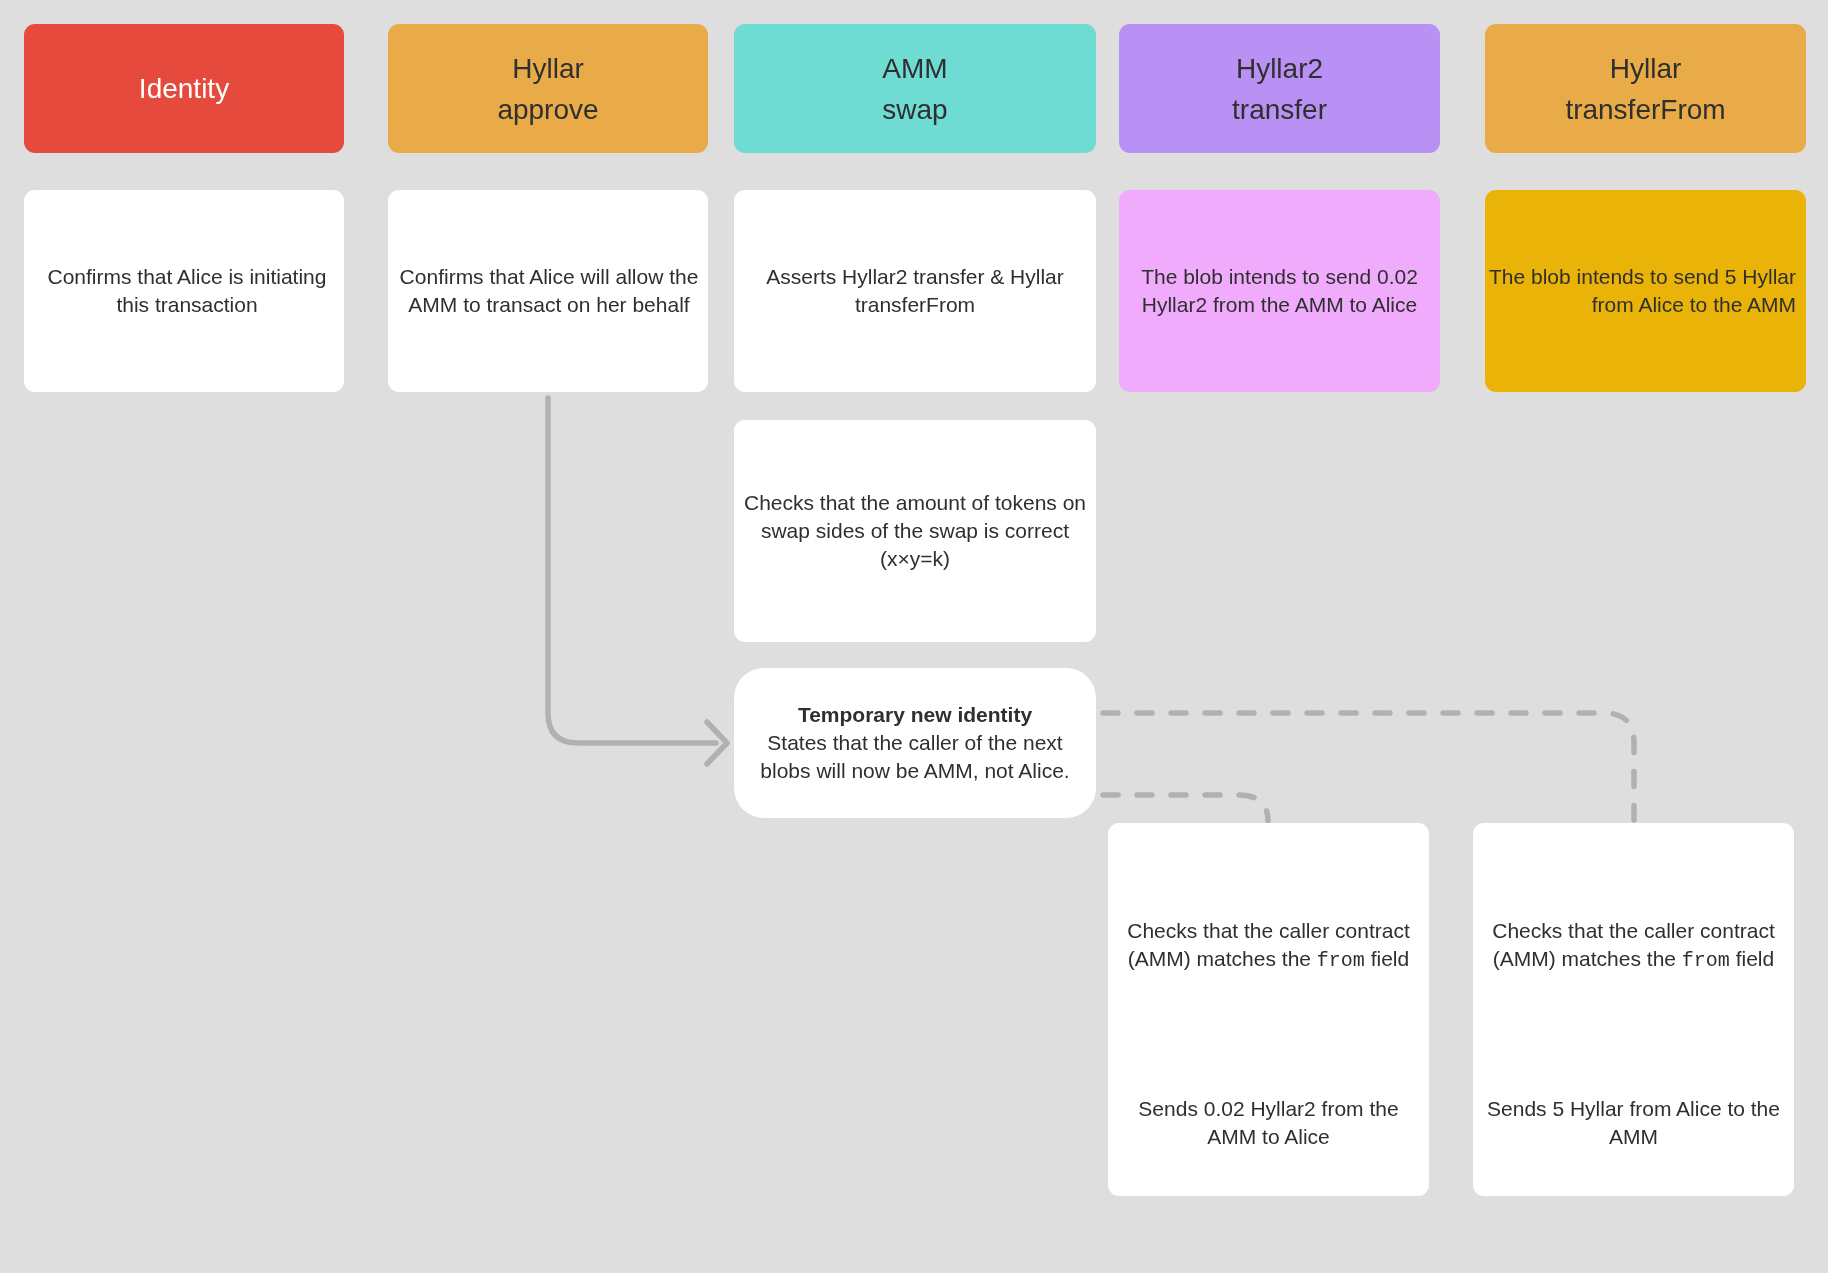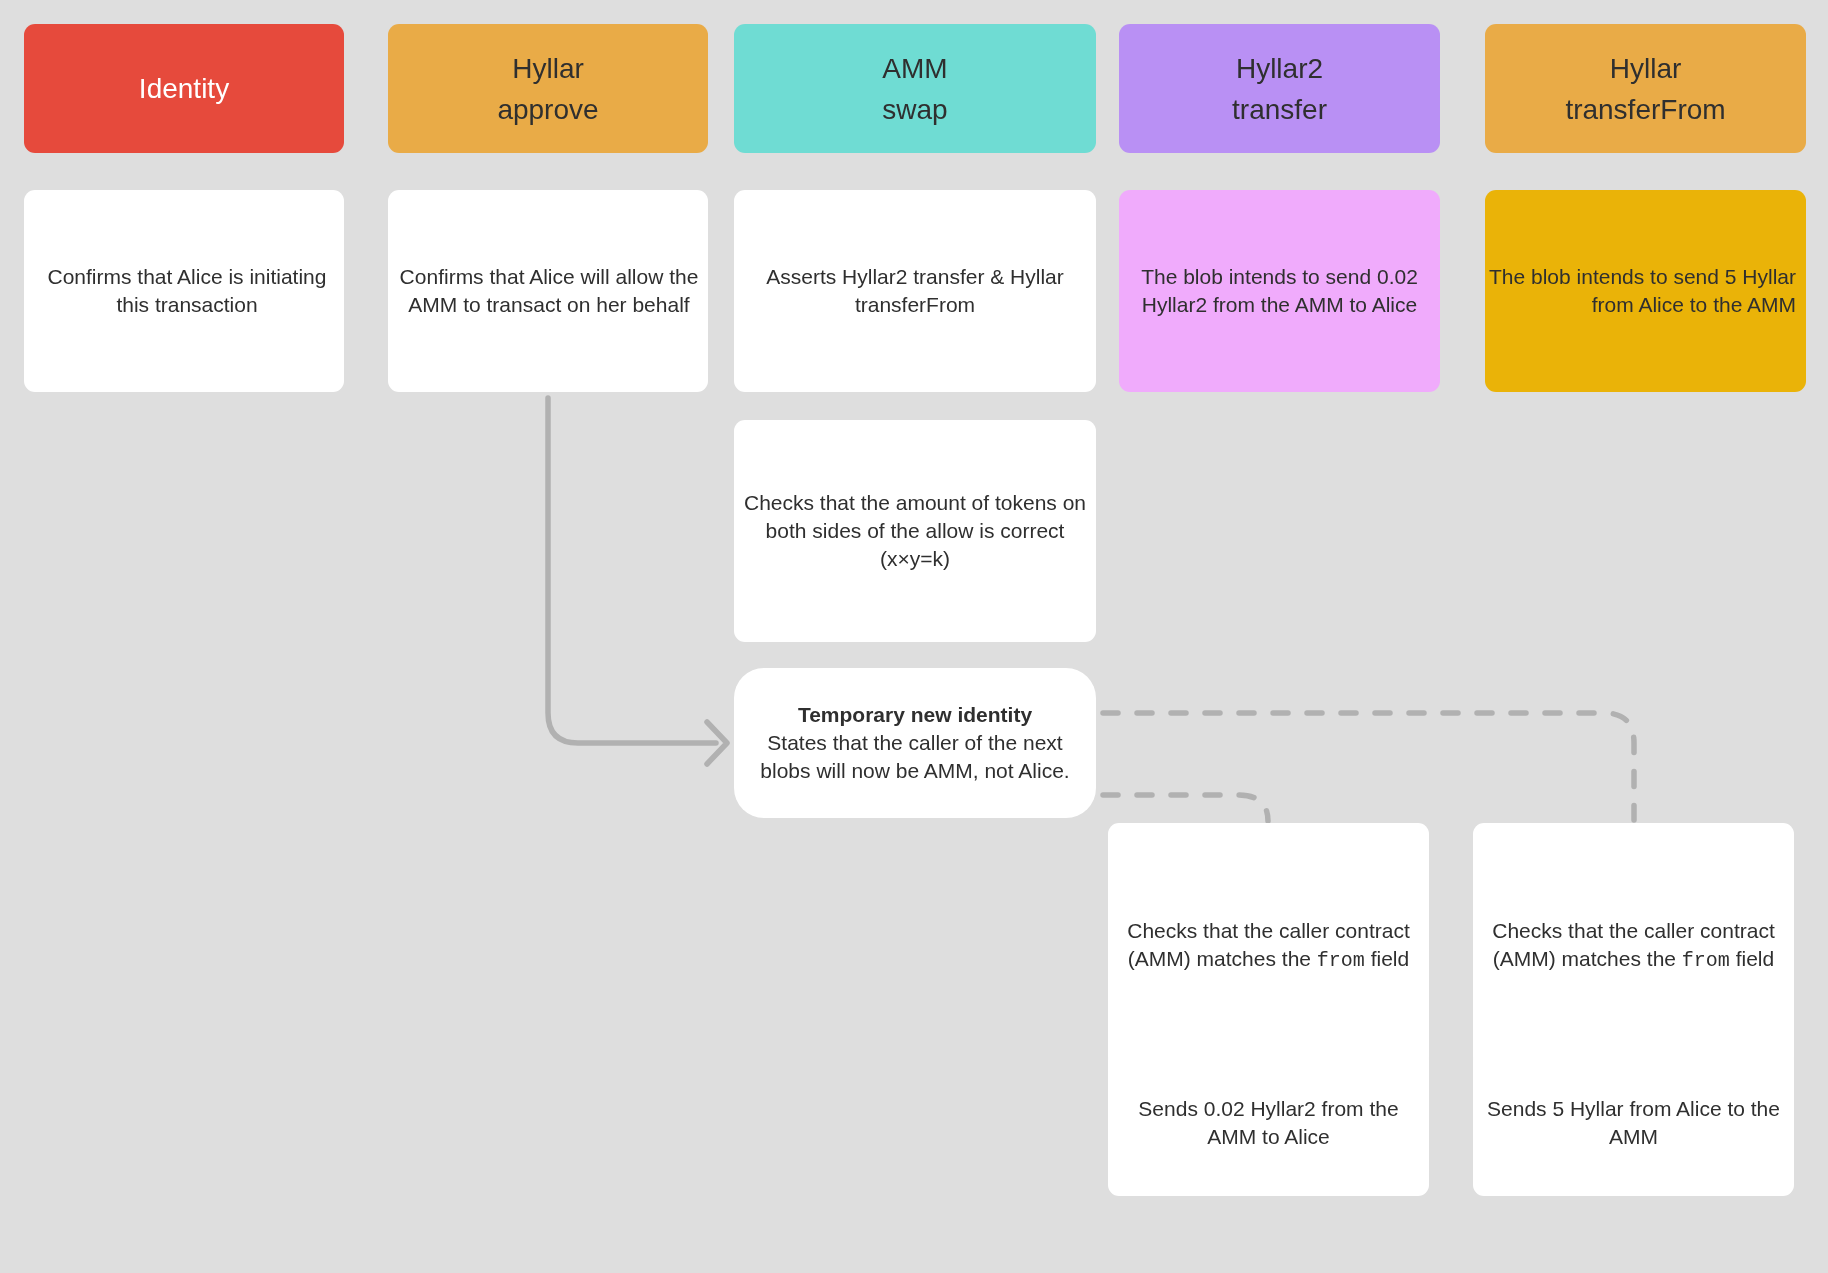--- a/index.html
+++ b/index.html
@@ -108,21 +108,21 @@
     <span class="ln">The blob intends to send 0.02</span>
     <span class="ln">Hyllar2 from the AMM to Alice</span>
   </div>
   <div class="box card c5 row-blob" style="background-color: #eab308; align-items: flex-end;">
     <span class="ln">The blob intends to send 5 Hyllar</span>
     <span class="ln">from Alice to the AMM</span>
   </div>
 
   <div class="box card c3 row-swap-check" style="background-color: rgb(255, 255, 255);">
     <span class="ln">Checks that the amount of tokens on</span>
-    <span class="ln">both sides of the allow is correct</span>
+    <span class="ln">swap sides of the swap is correct</span>
     <span class="ln">(x×y=k)</span>
   </div>
 
   <div class="box card c3 row-temp-identity" style="background-color: rgb(255, 255, 255); border-radius: 30px;">
     <span class="ln-title">Temporary new identity</span>
     <span class="ln">States that the caller of the next</span>
     <span class="ln">blobs will now be AMM, not Alice.</span>
   </div>
 
   <div class="box card c4b row-caller-check" style="background-color: rgb(255, 255, 255);">

